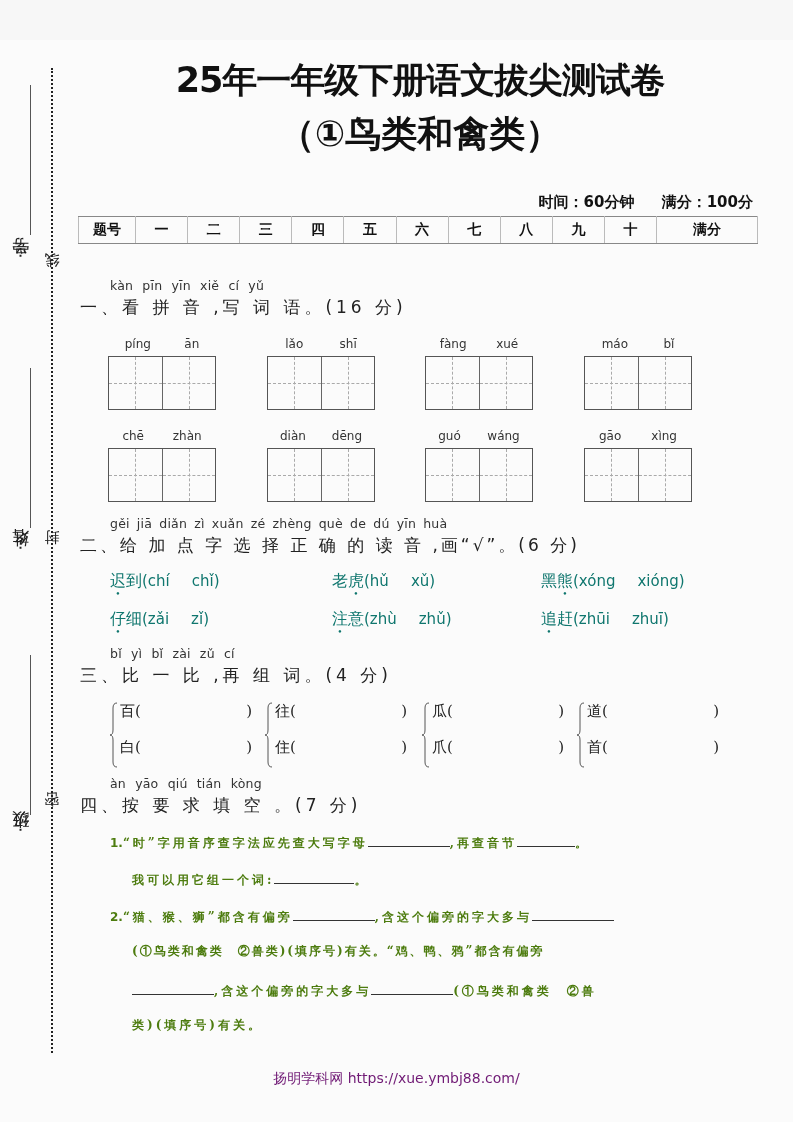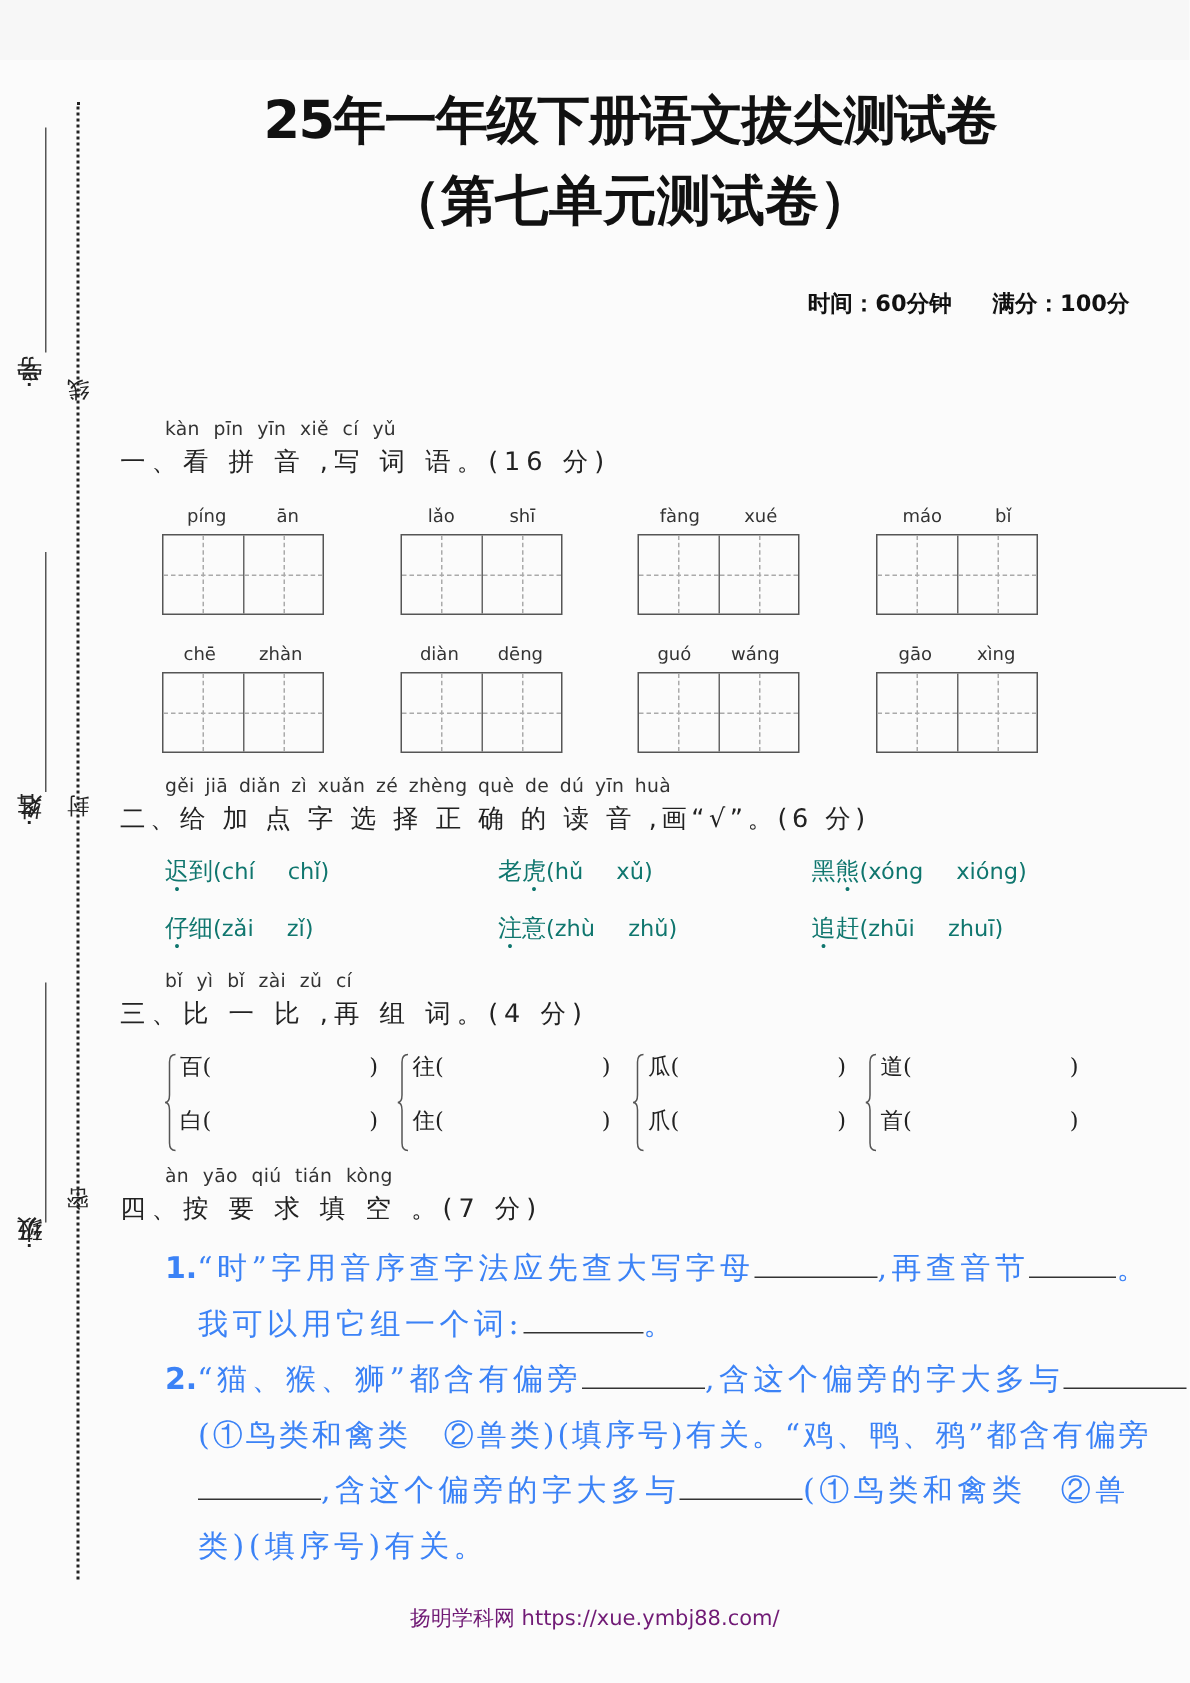--- a/index.html
+++ b/index.html
@@ -69,21 +69,21 @@
   .choice .dot-under::after { content: "•"; position: absolute; left: 50%; transform: translateX(-50%); top: 18px; font-size: 9px; }
   .choice .opts { font-family: "DejaVu Sans", sans-serif; font-size: 15px; }
   .choice .gap { display: inline-block; width: 22px; }
 
   
   .pair { position: absolute; width: 150px; height: 74px; font-family: "DejaVu Serif", serif; font-size: 15px; color: #222; }
   .brace { position: absolute; left: 0; top: 2px; width: 8px; height: 66px; }
   .pair-row { position: absolute; left: 10px; width: 132px; display: flex; justify-content: space-between; }
 
   
-  .q-line { position: absolute; left: 110px; font-family: "DejaVu Serif", serif; font-size: 20px; color: #3b82f6; letter-spacing: 3px; white-space: nowrap; }
+  .q-line { position: absolute; left: 110px; font-family: "DejaVu Serif", serif; font-size: 12px; color: #4d7c0f; letter-spacing: 3px; white-space: nowrap; font-weight: bold; }
   .q-line b { font-family: "DejaVu Sans", sans-serif; letter-spacing: 0; }
   .blank { display: inline-block; border-bottom: 1px solid #333; height: 14px; vertical-align: baseline; }
 
   .footer {
     position: absolute; left: 0; top: 1070px; width: 793px; text-align: center;
     font-size: 14px; color: #701a75;
   }
 </style>
 </head>
 <body>
@@ -101,28 +101,42 @@
   <div class="margin-rule" style="top:368px;height:160px;"></div>
   <div class="margin-label" style="top:540px;">姓名：</div>
   <div class="seal-char" style="top:557px;">封</div>
 
   <div class="margin-rule" style="top:655px;height:160px;"></div>
   <div class="margin-label" style="top:822px;">班级：</div>
   <div class="seal-char" style="top:820px;">密</div>
 </div>
 
 <div class="title">25年一年级下册语文拔尖测试卷</div>
-<div class="subtitle">（第七单元测试卷）</div>
+<div class="subtitle">（①鸟类和禽类）</div>
 <div class="meta">
   <span>时间：60分钟</span>
   <span>满分：100分</span>
 </div>
 
 <table class="score-table">
   <tbody>
+      <tr>
+    <td>题号</td>
+    <td>一</td>
+    <td>二</td>
+    <td>三</td>
+    <td>四</td>
+    <td>五</td>
+    <td>六</td>
+    <td>七</td>
+    <td>八</td>
+    <td>九</td>
+    <td>十</td>
+    <td>满分</td>
+  </tr>
 </tbody>
   </table>
 
 <div class="pinyin-note" style="left:110px;top:278px;">kàn pīn yīn xiě cí yǔ</div>
 <div class="section-title" style="top:296px;letter-spacing:4px;">一、看 拼 音 ,写 词 语。(16 分)</div>
 
 <div class="grid-item" style="left:108px;top:334px;">
   <div class="grid-pinyin">
       <span>píng</span>
       <span>ān</span>

